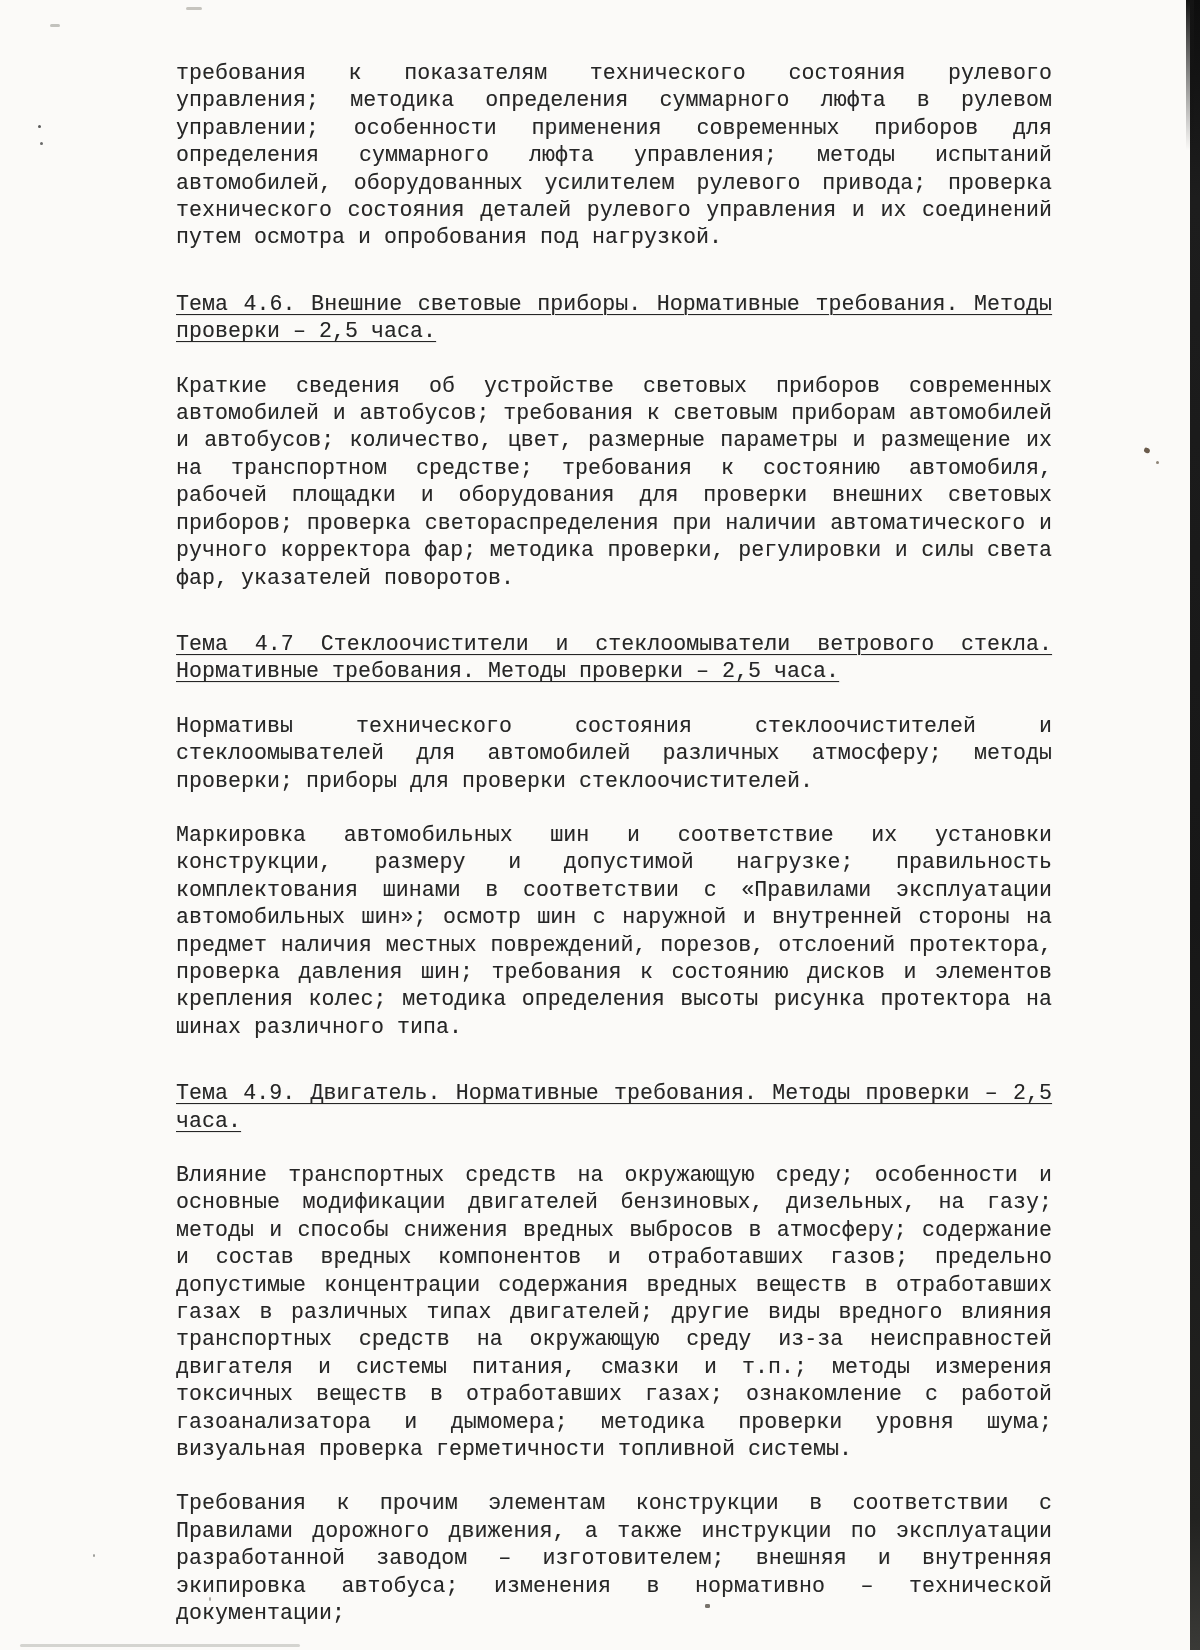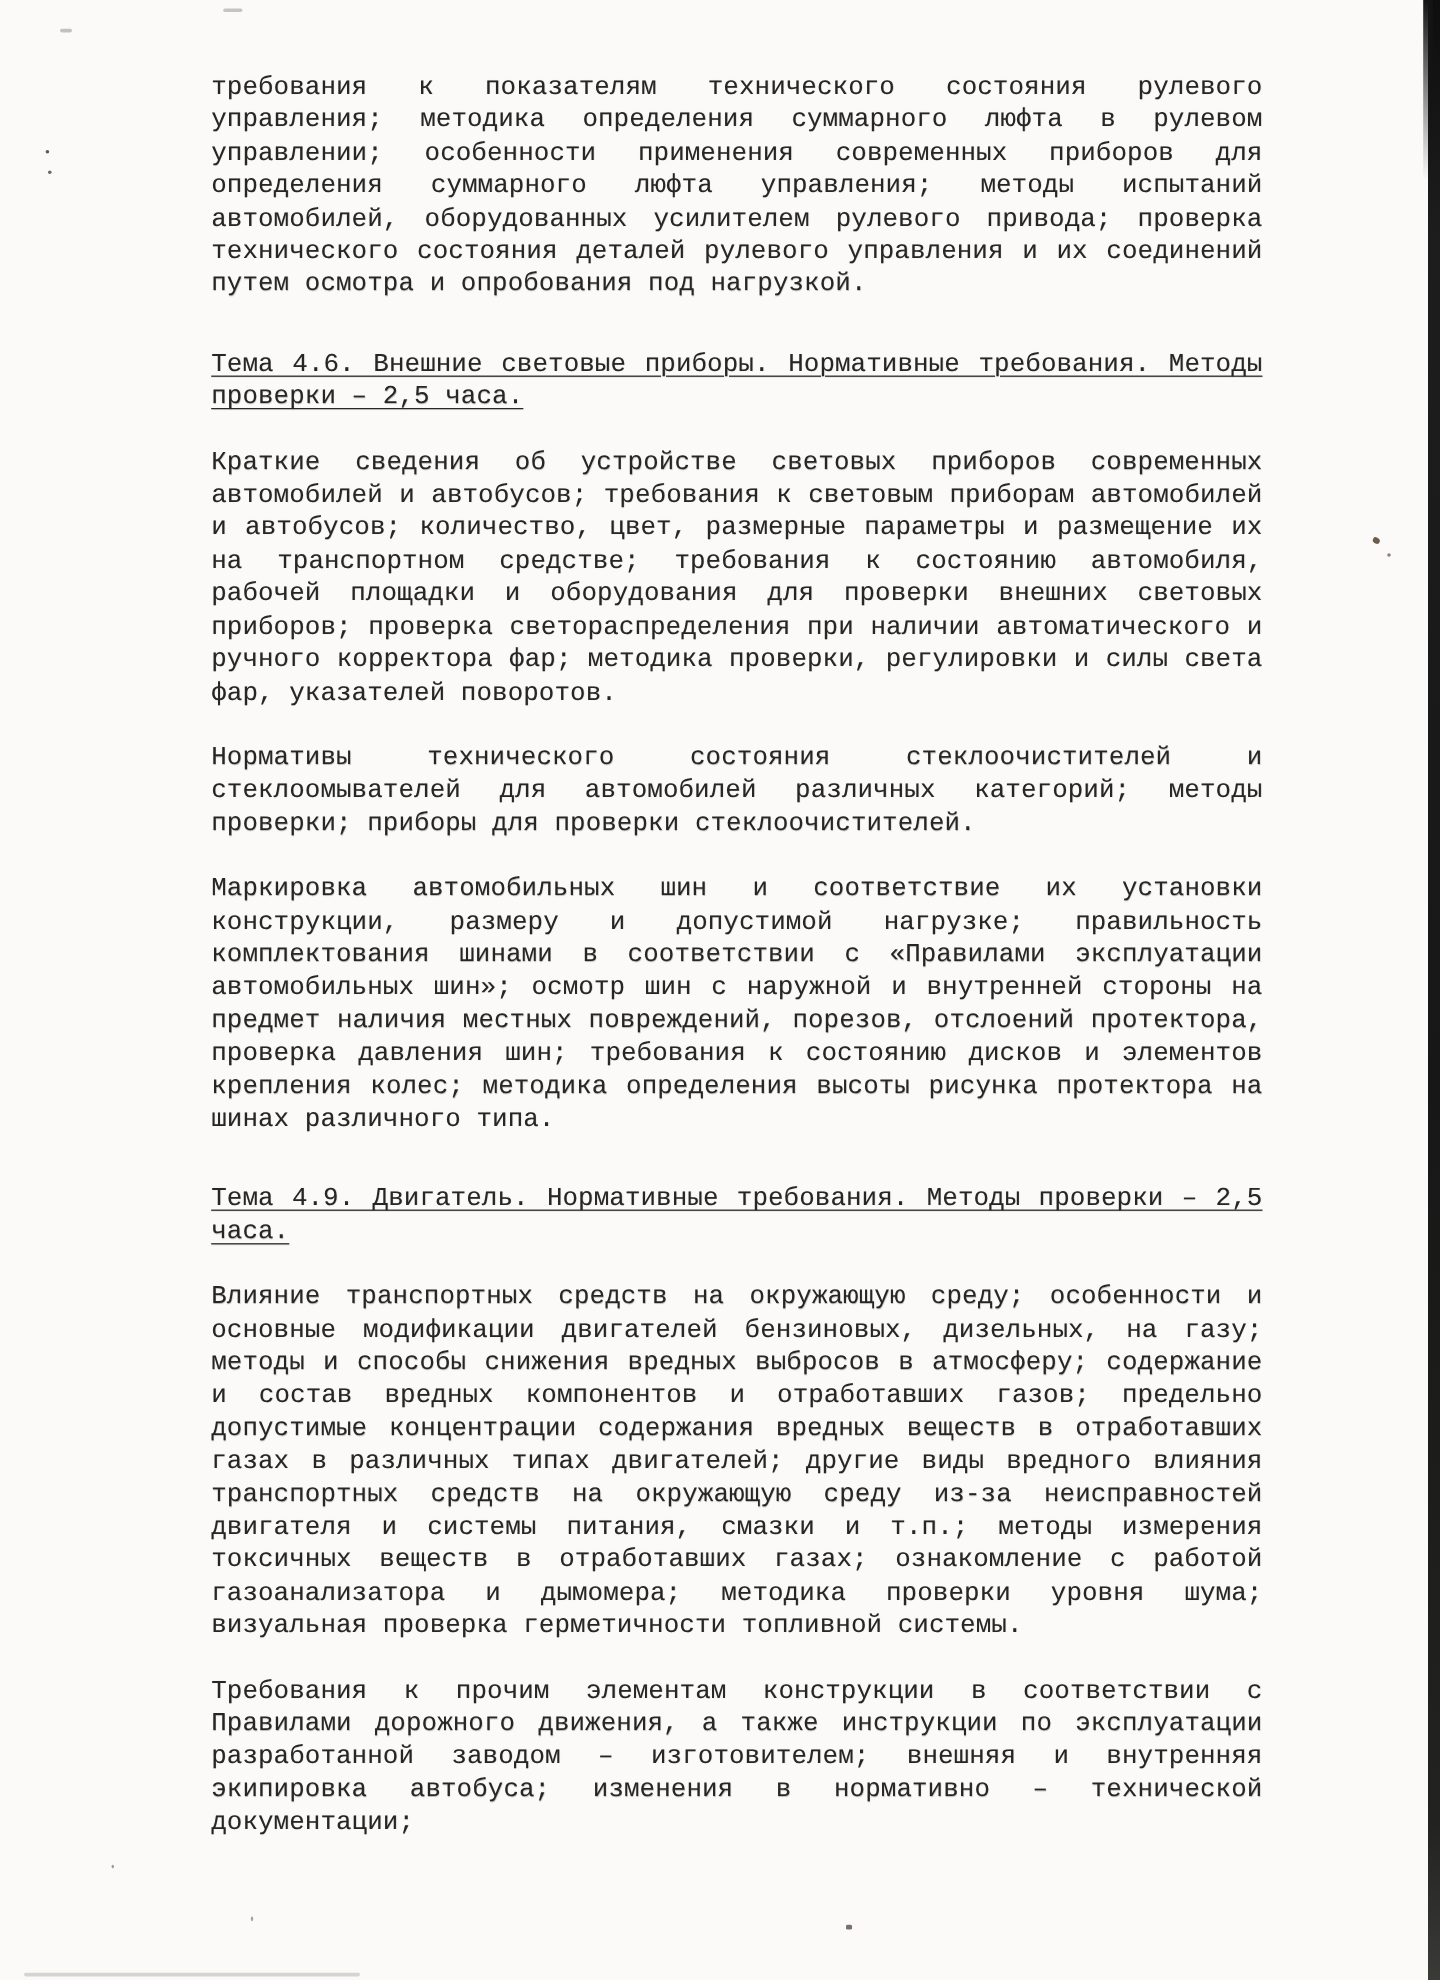--- a/index.html
+++ b/index.html
@@ -60,21 +60,22 @@
 </style>
 </head>
 <body>
 
 <div class="page" style="background: rgb(251, 250, 248);">
 
   <div class="text-column" id="text-column" style="color: rgb(38, 38, 38);">
       <p class="block paragraph">требования к показателям технического состояния рулевого управления; методика определения суммарного люфта в рулевом управлении; особенности применения современных приборов для определения суммарного люфта управления; методы испытаний автомобилей, оборудованных усилителем рулевого привода; проверка технического состояния деталей рулевого управления и их соединений путем осмотра и опробования под нагрузкой.</p>
       <p class="block heading">Тема 4.6. Внешние световые приборы. Нормативные требования. Методы проверки – 2,5 часа.</p>
       <p class="block paragraph">Краткие сведения об устройстве световых приборов современных автомобилей и автобусов; требования к световым приборам автомобилей и автобусов; количество, цвет, размерные параметры и размещение их на транспортном средстве; требования к состоянию автомобиля, рабочей площадки и оборудования для проверки внешних световых приборов; проверка светораспределения при наличии автоматического и ручного корректора фар; методика проверки, регулировки и силы света фар, указателей поворотов.</p>
-      <p class="block paragraph">Нормативы технического состояния стеклоочистителей и стеклоомывателей для автомобилей различных категорий; методы проверки; приборы для проверки стеклоочистителей.</p>
+      <p class="block heading">Тема 4.7 Стеклоочистители и стеклоомыватели ветрового стекла. Нормативные требования. Методы проверки – 2,5 часа.</p>
+      <p class="block paragraph">Нормативы технического состояния стеклоочистителей и стеклоомывателей для автомобилей различных атмосферу; методы проверки; приборы для проверки стеклоочистителей.</p>
       <p class="block paragraph">Маркировка автомобильных шин и соответствие их установки конструкции, размеру и допустимой нагрузке; правильность комплектования шинами в соответствии с «Правилами эксплуатации автомобильных шин»; осмотр шин с наружной и внутренней стороны на предмет наличия местных повреждений, порезов, отслоений протектора, проверка давления шин; требования к состоянию дисков и элементов крепления колес; методика определения высоты рисунка протектора на шинах различного типа.</p>
       <p class="block heading">Тема 4.9. Двигатель. Нормативные требования. Методы проверки – 2,5 часа.</p>
       <p class="block paragraph">Влияние транспортных средств на окружающую среду; особенности и основные модификации двигателей бензиновых, дизельных, на газу; методы и способы снижения вредных выбросов в атмосферу; содержание и состав вредных компонентов и отработавших газов; предельно допустимые концентрации содержания вредных веществ в отработавших газах в различных типах двигателей; другие виды вредного влияния транспортных средств на окружающую среду из-за неисправностей двигателя и системы питания, смазки и т.п.; методы измерения токсичных веществ в отработавших газах; ознакомление с работой газоанализатора и дымомера; методика проверки уровня шума; визуальная проверка герметичности топливной системы.</p>
       <p class="block paragraph">Требования к прочим элементам конструкции в соответствии с Правилами дорожного движения, а также инструкции по эксплуатации разработанной заводом – изготовителем; внешняя и внутренняя экипировка автобуса; изменения в нормативно – технической документации;</p>
     </div>
 
   <div class="edge-strip"></div>
   <div class="edge-strip-top"></div>
 
   <div class="speck" style="left:38px; top:125px; width:3px; height:3px; background:#5a5a5a;"></div>

